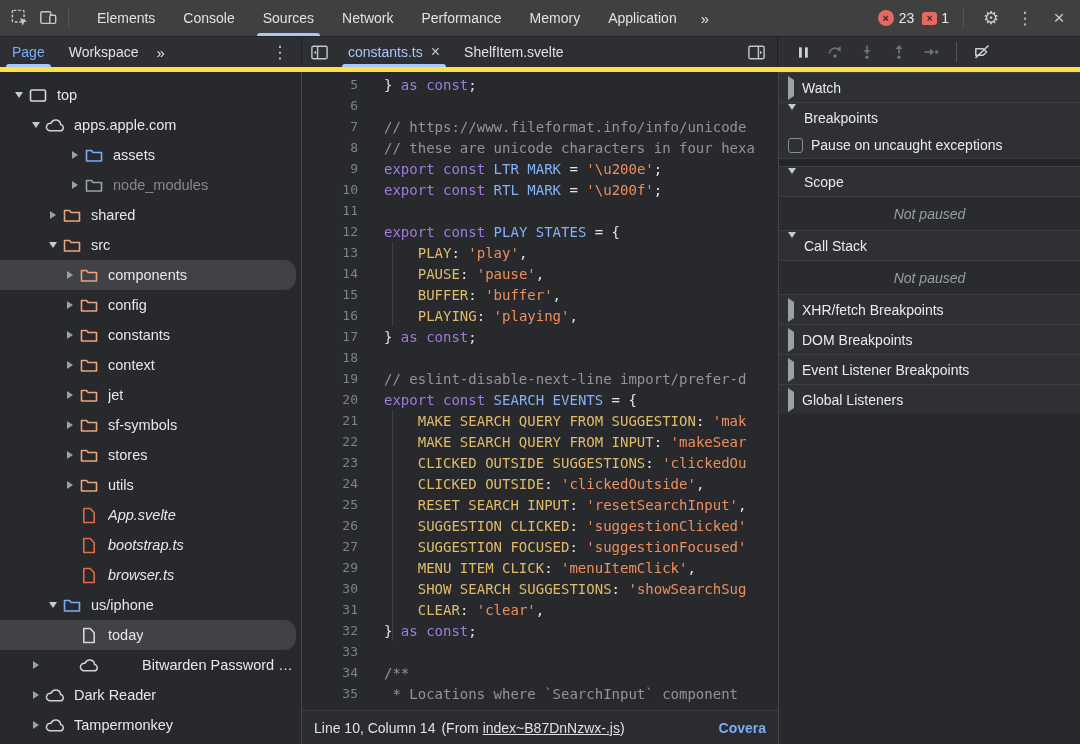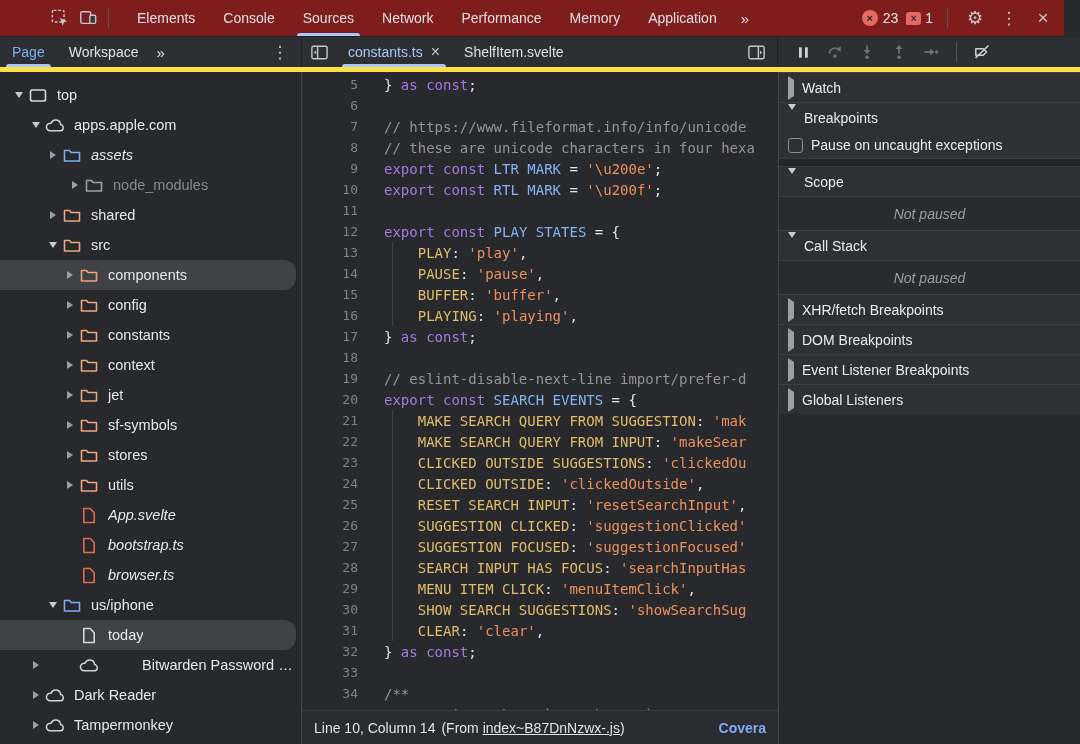--- a/index.html
+++ b/index.html
@@ -7,23 +7,23 @@
   .app {
     position:relative; width:1080px; height:744px; overflow:hidden;
     background:#28292c; color:#e8eaed;
     font-family:"Liberation Sans", sans-serif; font-size:14px;
     -webkit-font-smoothing:antialiased;
   }
   svg { display:block; }
 
   
   .top-toolbar {
-    position:absolute; top:0; left:0; right:16px; height:37px;
-    background:#7f1d1d; border-bottom:1px solid #232428;
-    display:flex; align-items:center;padding-left:40px;
+    position:absolute; top:0; left:0; right:0; height:37px;
+    background:#404040; border-bottom:1px solid #232428;
+    display:flex; align-items:center;
   }
   .tb-icon { width:28px; height:28px; display:flex; align-items:center; justify-content:center;
     color:#c3c6c9; flex:none; border-radius:4px; }
   .tb-icon.first { margin-left:6px; }
   .vdiv { width:1px; height:20px; background:#55565a; margin:0 6px; flex:none; }
   .panel-tabs { display:flex; height:100%; margin-left:8px; }
   .ptab { position:relative; display:flex; align-items:center; padding:0 14px; color:#dfe1e4; cursor:default; }
   .ptab.active::after { content:""; position:absolute; left:8px; right:8px; bottom:0;
     height:3px; border-radius:3px 3px 0 0; background:#a8c7fa; }
   .ptab-more { display:flex; align-items:center; padding:0 10px; color:#dfe1e4; font-size:15px; }
@@ -273,21 +273,21 @@
           <span class="arrow">
             <span class="tri open"></span>
           </span>
           <span class="ticon c-cloud">
             <svg width="20" height="15" viewBox="0 0 20 14">
               <path d="M5.2 12.3 a3.8 3.8 0 1 1 .9-7.5 A4.9 4.9 0 0 1 15.6 6.1 a3.1 3.1 0 0 1-.9 6.2 Z" fill="none" stroke="currentColor" stroke-width="1.5" stroke-linejoin="round"></path>
             </svg>
           </span>
           <span class="tlabel">apps.apple.com</span>
         </div>
-        <div class="trow" style="padding-left: 44px; font-style: italic;">
+        <div class="trow" style="padding-left: 66px;">
           <span class="arrow">
             <span class="tri closed"></span>
           </span>
           <span class="ticon c-blue">
             <svg width="18" height="15" viewBox="0 0 18 15">
               <path d="M1.5 13 V2.5 h5 l1.6 2 h8.4 V13 Z" fill="none" stroke="currentColor" stroke-width="1.6" stroke-linejoin="round"></path>
             </svg>
           </span>
           <span class="tlabel">assets</span>
         </div>
@@ -514,21 +514,20 @@
           <div class="cl"><span class="ln">18</span><span class="ct"></span></div>
           <div class="cl"><span class="ln">19</span><span class="ct"><span class="tok-c">// eslint-disable-next-line import/prefer-d</span></span></div>
           <div class="cl"><span class="ln">20</span><span class="ct"><span class="tok-k">export</span><span class="tok-p"> </span><span class="tok-k">const</span><span class="tok-p"> </span><span class="tok-v">SEARCH_EVENTS</span><span class="tok-p"> = {</span></span></div>
           <div class="cl"><span class="ln">21</span><span class="ct"><span class="tok-p">    </span><span class="tok-y">MAKE_SEARCH_QUERY_FROM_SUGGESTION</span><span class="tok-p">: </span><span class="tok-s">'mak</span></span></div>
           <div class="cl"><span class="ln">22</span><span class="ct"><span class="tok-p">    </span><span class="tok-y">MAKE_SEARCH_QUERY_FROM_INPUT</span><span class="tok-p">: </span><span class="tok-s">'makeSear</span></span></div>
           <div class="cl"><span class="ln">23</span><span class="ct"><span class="tok-p">    </span><span class="tok-y">CLICKED_OUTSIDE_SUGGESTIONS</span><span class="tok-p">: </span><span class="tok-s">'clickedOu</span></span></div>
           <div class="cl"><span class="ln">24</span><span class="ct"><span class="tok-p">    </span><span class="tok-y">CLICKED_OUTSIDE</span><span class="tok-p">: </span><span class="tok-s">'clickedOutside'</span><span class="tok-p">,</span></span></div>
           <div class="cl"><span class="ln">25</span><span class="ct"><span class="tok-p">    </span><span class="tok-y">RESET_SEARCH_INPUT</span><span class="tok-p">: </span><span class="tok-s">'resetSearchInput'</span><span class="tok-p">,</span></span></div>
           <div class="cl"><span class="ln">26</span><span class="ct"><span class="tok-p">    </span><span class="tok-y">SUGGESTION_CLICKED</span><span class="tok-p">: </span><span class="tok-s">'suggestionClicked'</span></span></div>
           <div class="cl"><span class="ln">27</span><span class="ct"><span class="tok-p">    </span><span class="tok-y">SUGGESTION_FOCUSED</span><span class="tok-p">: </span><span class="tok-s">'suggestionFocused'</span></span></div>
-          <div class="cl"><span class="ln">28</span><span class="ct"><span class="tok-p">    </span><span class="tok-y">SEARCH_INPUT_HAS_FOCUS</span><span class="tok-p">: </span><span class="tok-s">'searchInputHas</span></span></div>
           <div class="cl"><span class="ln">29</span><span class="ct"><span class="tok-p">    </span><span class="tok-y">MENU_ITEM_CLICK</span><span class="tok-p">: </span><span class="tok-s">'menuItemClick'</span><span class="tok-p">,</span></span></div>
           <div class="cl"><span class="ln">30</span><span class="ct"><span class="tok-p">    </span><span class="tok-y">SHOW_SEARCH_SUGGESTIONS</span><span class="tok-p">: </span><span class="tok-s">'showSearchSug</span></span></div>
           <div class="cl"><span class="ln">31</span><span class="ct"><span class="tok-p">    </span><span class="tok-y">CLEAR</span><span class="tok-p">: </span><span class="tok-s">'clear'</span><span class="tok-p">,</span></span></div>
           <div class="cl"><span class="ln">32</span><span class="ct"><span class="tok-p">} </span><span class="tok-k">as</span><span class="tok-p"> </span><span class="tok-k">const</span><span class="tok-p">;</span></span></div>
           <div class="cl"><span class="ln">33</span><span class="ct"></span></div>
           <div class="cl"><span class="ln">34</span><span class="ct"><span class="tok-c">/**</span></span></div>
           <div class="cl"><span class="ln">35</span><span class="ct"><span class="tok-c"> * Locations where `SearchInput` component</span></span></div>
         </div>
       <div class="statusbar">
         <span class="pos">Line 10, Column 14</span>

